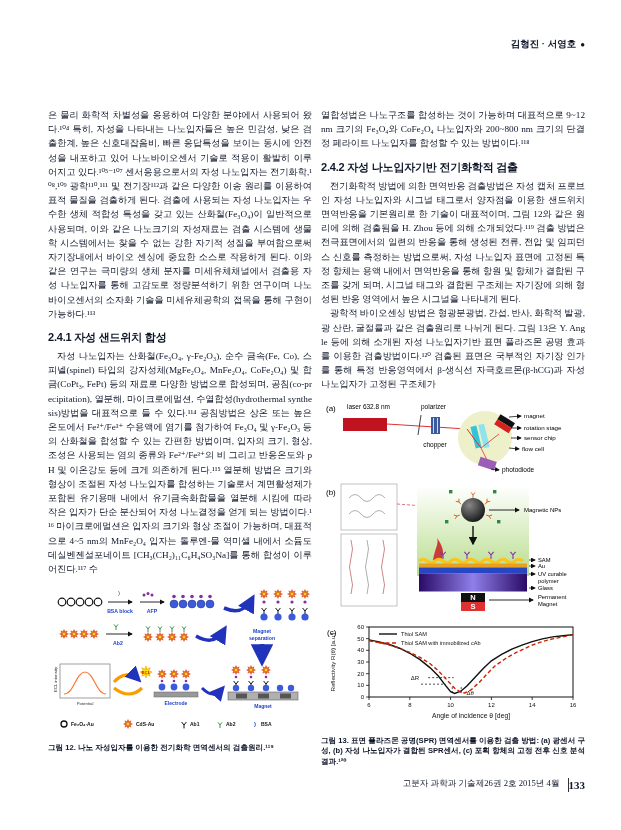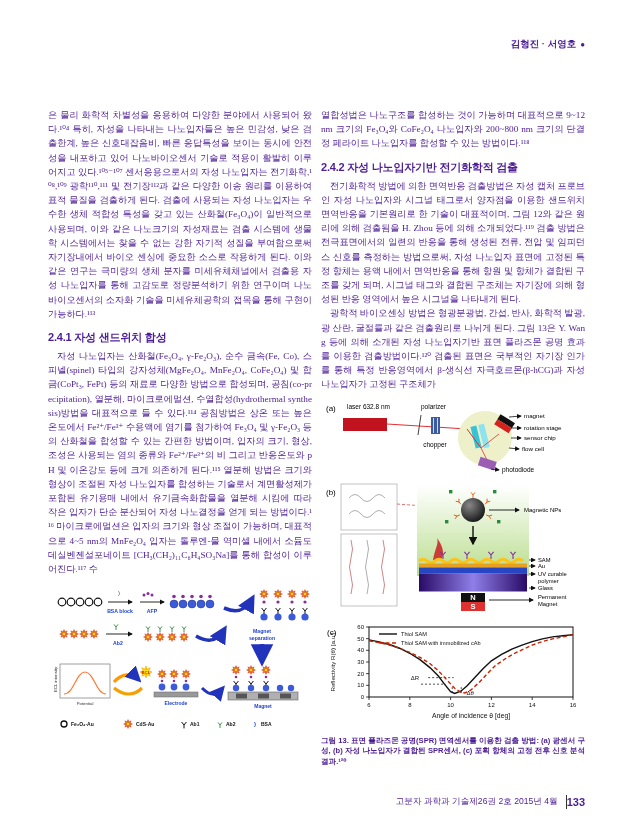--- a/index.html
+++ b/index.html
@@ -1,31 +1,31 @@
 <!DOCTYPE html>
 <html><head>
 <meta charset="utf-8">
 <style>
   html,body{margin:0;padding:0;background:#e9e9e9;}
   .page{position:relative;width:621px;height:830px;background:#ffffff;margin:0 auto;overflow:hidden;
-        font-family:"Liberation Serif","DejaVu Serif",serif;color:#4c1d95;}
+        font-family:"Liberation Serif","DejaVu Serif",serif;color:#0f172a;}
   .header{position:absolute;top:38px;right:36px;display:flex;align-items:center;gap:4px;
           font-family:"Liberation Sans","DejaVu Sans",sans-serif;font-weight:700;font-size:9.5px;}
   .badge{font-size:8px;line-height:8px;}
   .cols{position:absolute;top:72px;left:48px;display:flex;gap:9px;margin-top:36px;}
   .col{width:264px;}
   p.body{font-size:9.2px;line-height:14.2px;text-align:justify;word-break:break-all;margin:0;}
   p.indent{text-indent:9px;}
   h3.sec{font-family:"Liberation Sans","DejaVu Sans",sans-serif;font-size:11px;font-weight:700;
          margin:9px 0 4px 0;letter-spacing:-0.2px;}
   .figwrap{margin-top:10px;}
   .figcap{font-family:"Liberation Sans","DejaVu Sans",sans-serif;font-size:7.6px;font-weight:700;
           line-height:10.6px;text-align:justify;margin:3px 0 0 0;word-break:break-all;}
-  .footer{position:absolute;bottom:21px;right:36px;display:flex;align-items:center;
-          font-family:Liberation Sans, sans-serif;font-size:8.6px;}
+  .footer{position:absolute;bottom:38px;right:36px;display:flex;align-items:flex-start;
+          font-family:Liberation Serif, serif;font-size:8.6px;}
   .footer .issue{margin-left:0;}
   .footer .pnum{font-weight:700;font-size:11px;border-left:1.2px solid #333;padding-left:0;margin-left:8px;
                 line-height:14px;}
   svg text{font-family:"Liberation Sans","DejaVu Sans",sans-serif;}
 </style>
 </head>
 <body>
 
 <div class="page">
 
@@ -192,28 +192,29 @@
             <use href="#nstar" x="80" y="138"></use>
             <text x="88" y="140">CdS-Au</text>
             <use href="#abK" transform="translate(136,139)"></use>
             <text x="142" y="140">Ab1</text>
             <use href="#abG" transform="translate(172,139)"></use>
             <text x="178" y="140">Ab2</text>
             <text x="206" y="140" font-size="6" fill="#2244cc">)</text>
             <text x="213" y="140">BSA</text>
           </g>
         </svg>
+        <p class="figcap">그림 12. 나노 자성입자를 이용한 전기화학 면역센서의 검출원리.¹¹⁹</p>
       </div>
     </div>
 
     <div class="col">
       <p class="body">열합성법은 나노구조를 합성하는 것이 가능하며 대표적으로 9~12 nm 크기의 Fe₃O₄와 CoFe₂O₄ 나노입자와 200~800 nm 크기의 단결정 페라이트 나노입자를 합성할 수 있는 방법이다.¹¹⁸</p>
       <h3 class="sec">2.4.2 자성 나노입자기반 전기화학적 검출</h3>
       <p class="body indent">전기화학적 방법에 의한 면역반응 검출방법은 자성 캡처 프로브인 자성 나노입자와 시그널 태그로서 양자점을 이용한 샌드위치 면역반응을 기본원리로 한 기술이 대표적이며, 그림 12와 같은 원리에 의해 검출됨을 H. Zhou 등에 의해 소개되었다.¹¹⁹ 검출 방법은 전극표면에서의 일련의 반응을 통해 생성된 전류, 전압 및 임피던스 신호를 측정하는 방법으로써, 자성 나노입자 표면에 고정된 특정 항체는 용액 내에서 면역반응을 통해 항원 및 항체가 결합된 구조를 갖게 되며, 시그널 태그와 결합된 구조체는 자기장에 의해 형성된 반응 영역에서 높은 시그널을 나타내게 된다.</p>
-      <p class="body indent">광학적 바이오센싱 방법은 형광분광법, 간섭, 반사, 화학적 발광, 광 산란, 굴절률과 같은 검출원리로 나뉘게 된다. 그림 13은 Y. Wang 등에 의해 소개된 자성 나노입자기반 표면 플라즈몬 공명 효과를 이용한 검출방법이다.¹²⁰ 검출된 표면은 국부적인 자기장 인가를 통해 특정 반응영역에서 β-생식선 자극호르몬(β-hCG)과 자성 나노입자가 고정된 구조체가</p>
+      <p class="body indent">광학적 바이오센싱 방법은 형광분광법, 간섭, 반사, 화학적 발광, 광 산란, 굴절률과 같은 검출원리로 나뉘게 된다. 그림 13은 Y. Angle 등에 의해 소개된 자성 나노입자기반 표면 플라즈몬 공명 효과를 이용한 검출방법이다.¹²⁰ 검출된 표면은 국부적인 자기장 인가를 통해 특정 반응영역에서 β-생식선 자극호르몬(β-hCG)과 자성 나노입자가 고정된 구조체가</p>
 
       <div class="figwrap" style="margin-top:6px;">
         <svg width="264" height="215" viewBox="0 0 264 215">
           <defs>
             <marker id="arr2" markerWidth="6" markerHeight="6" refX="5" refY="3" orient="auto">
                 <path d="M0,0 L6,3 L0,6 Z" fill="#111"></path>
               </marker>
             <linearGradient id="gradGreen" x1="0" y1="0" x2="0" y2="1">
               <stop offset="0" stop-color="#ffffff"></stop>
                 <stop offset="1" stop-color="#b8dd8c"></stop>

